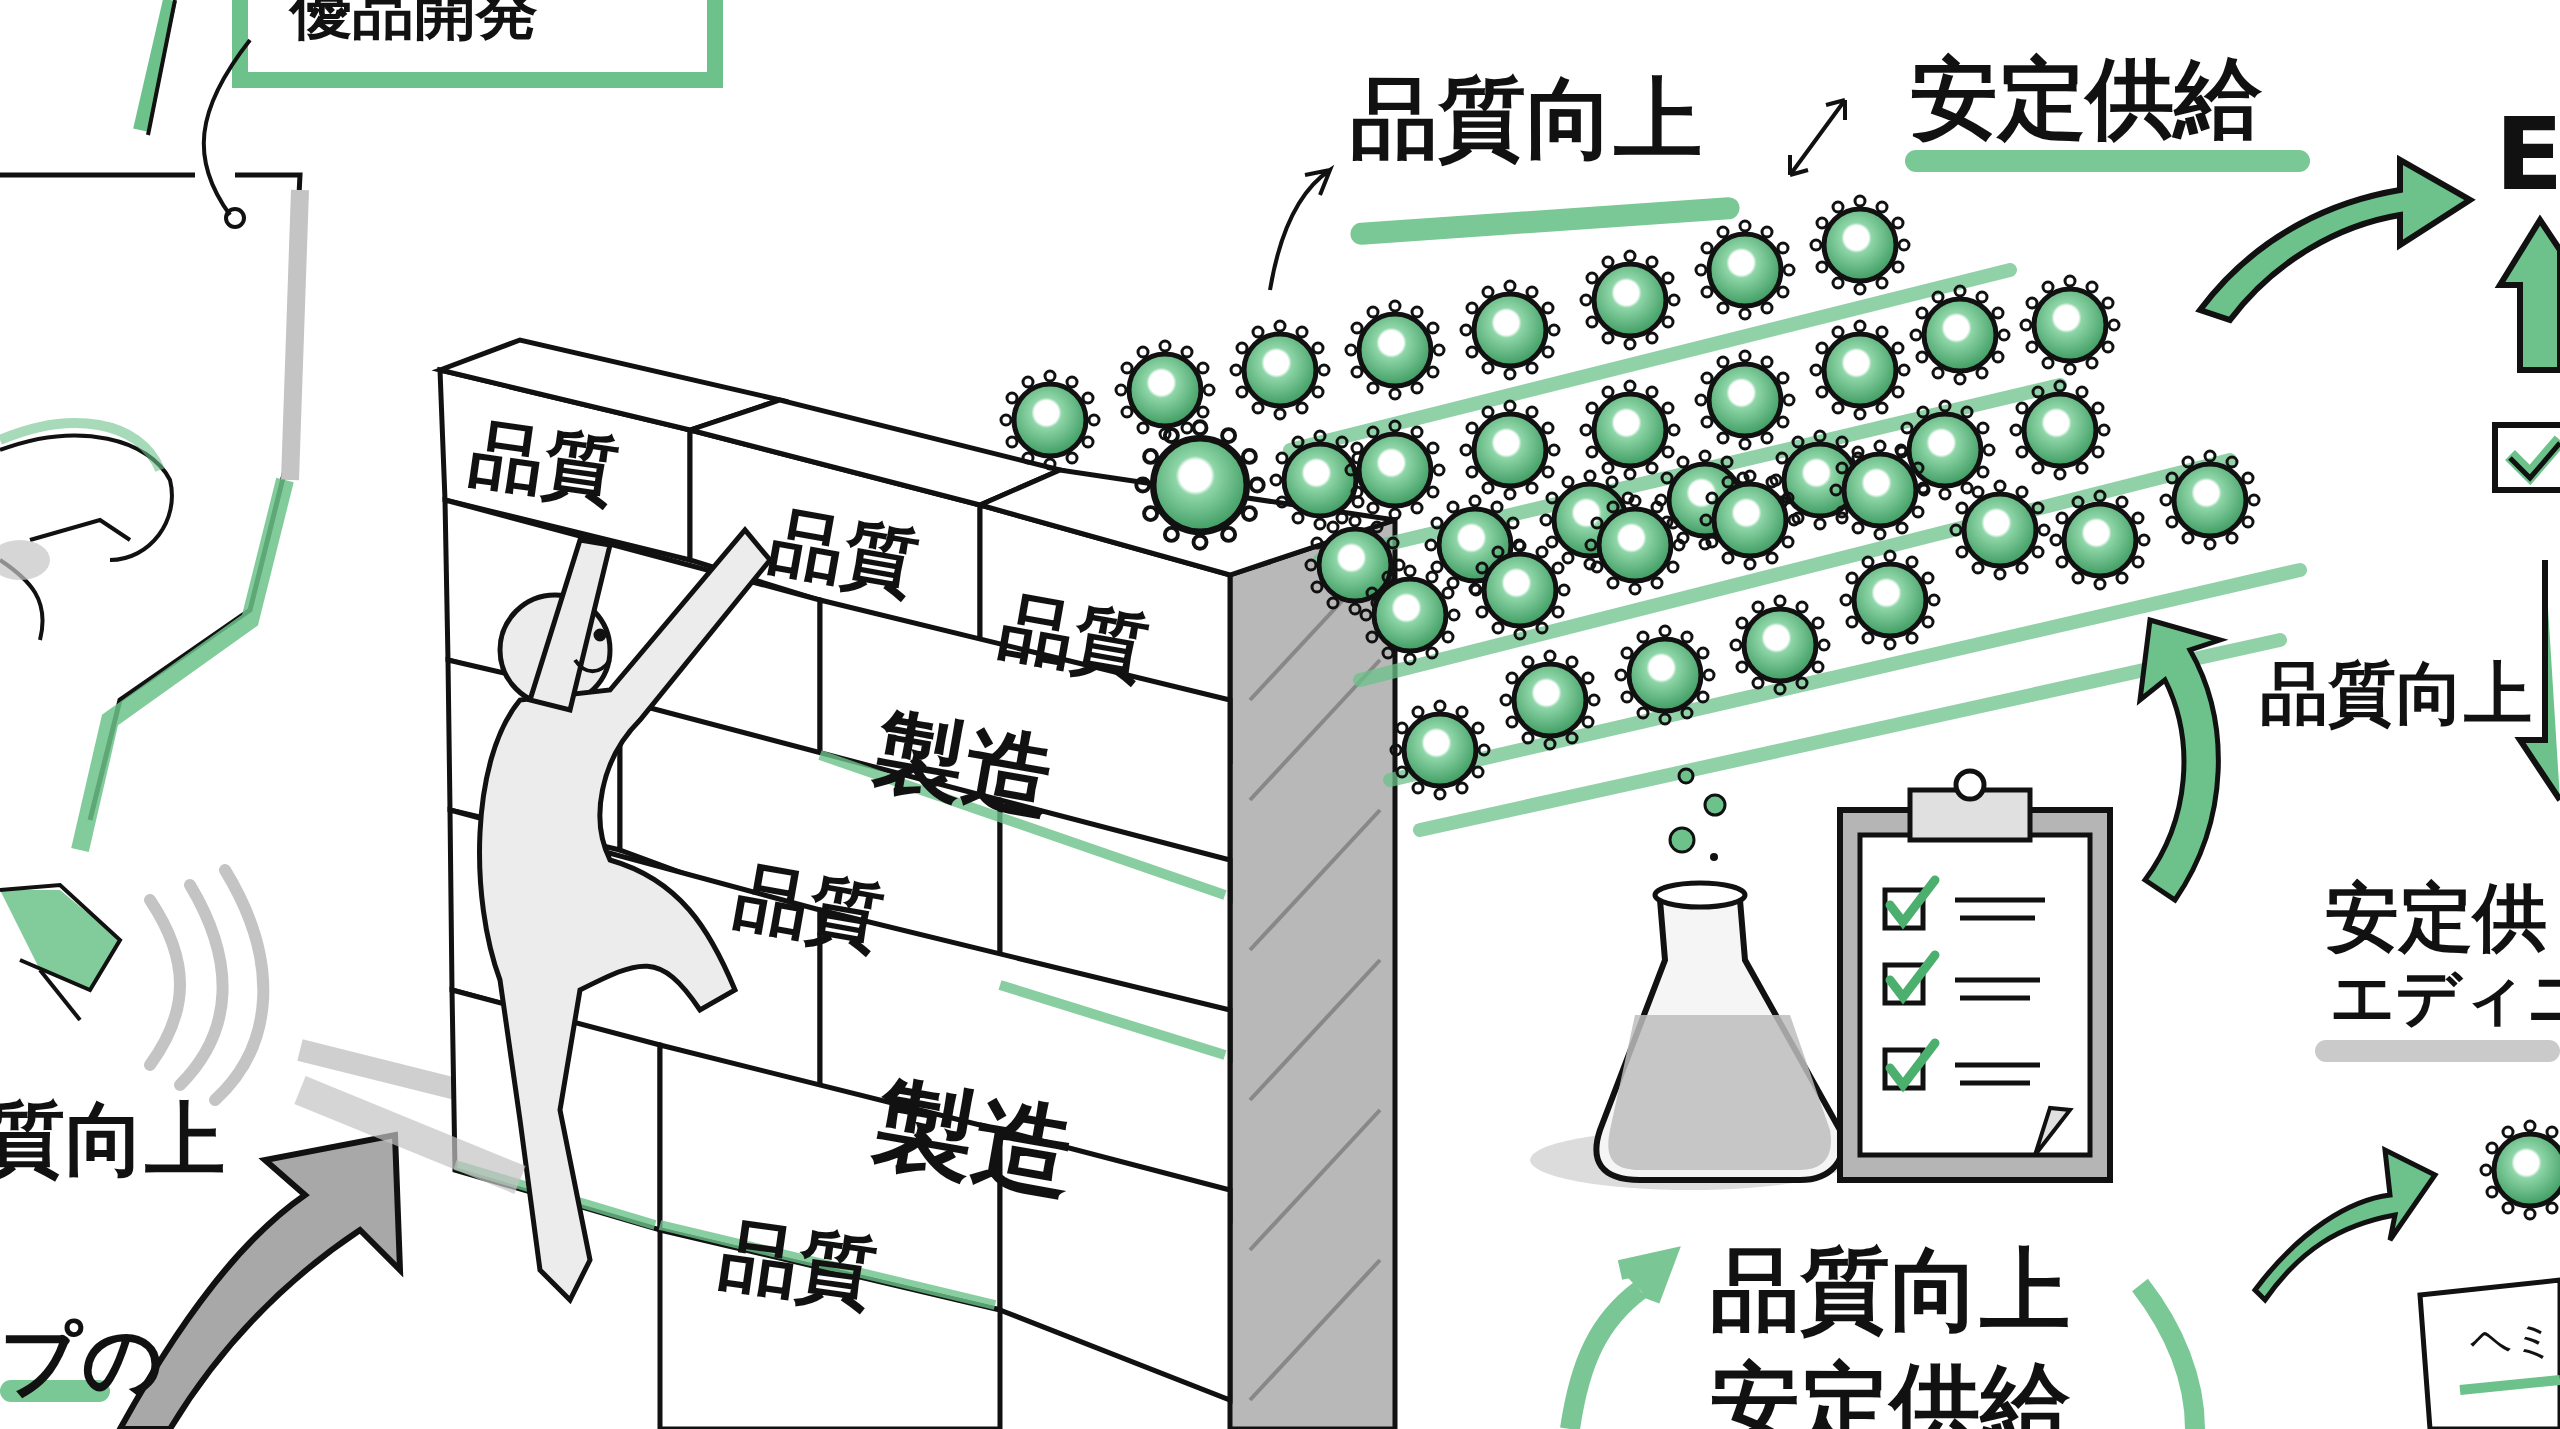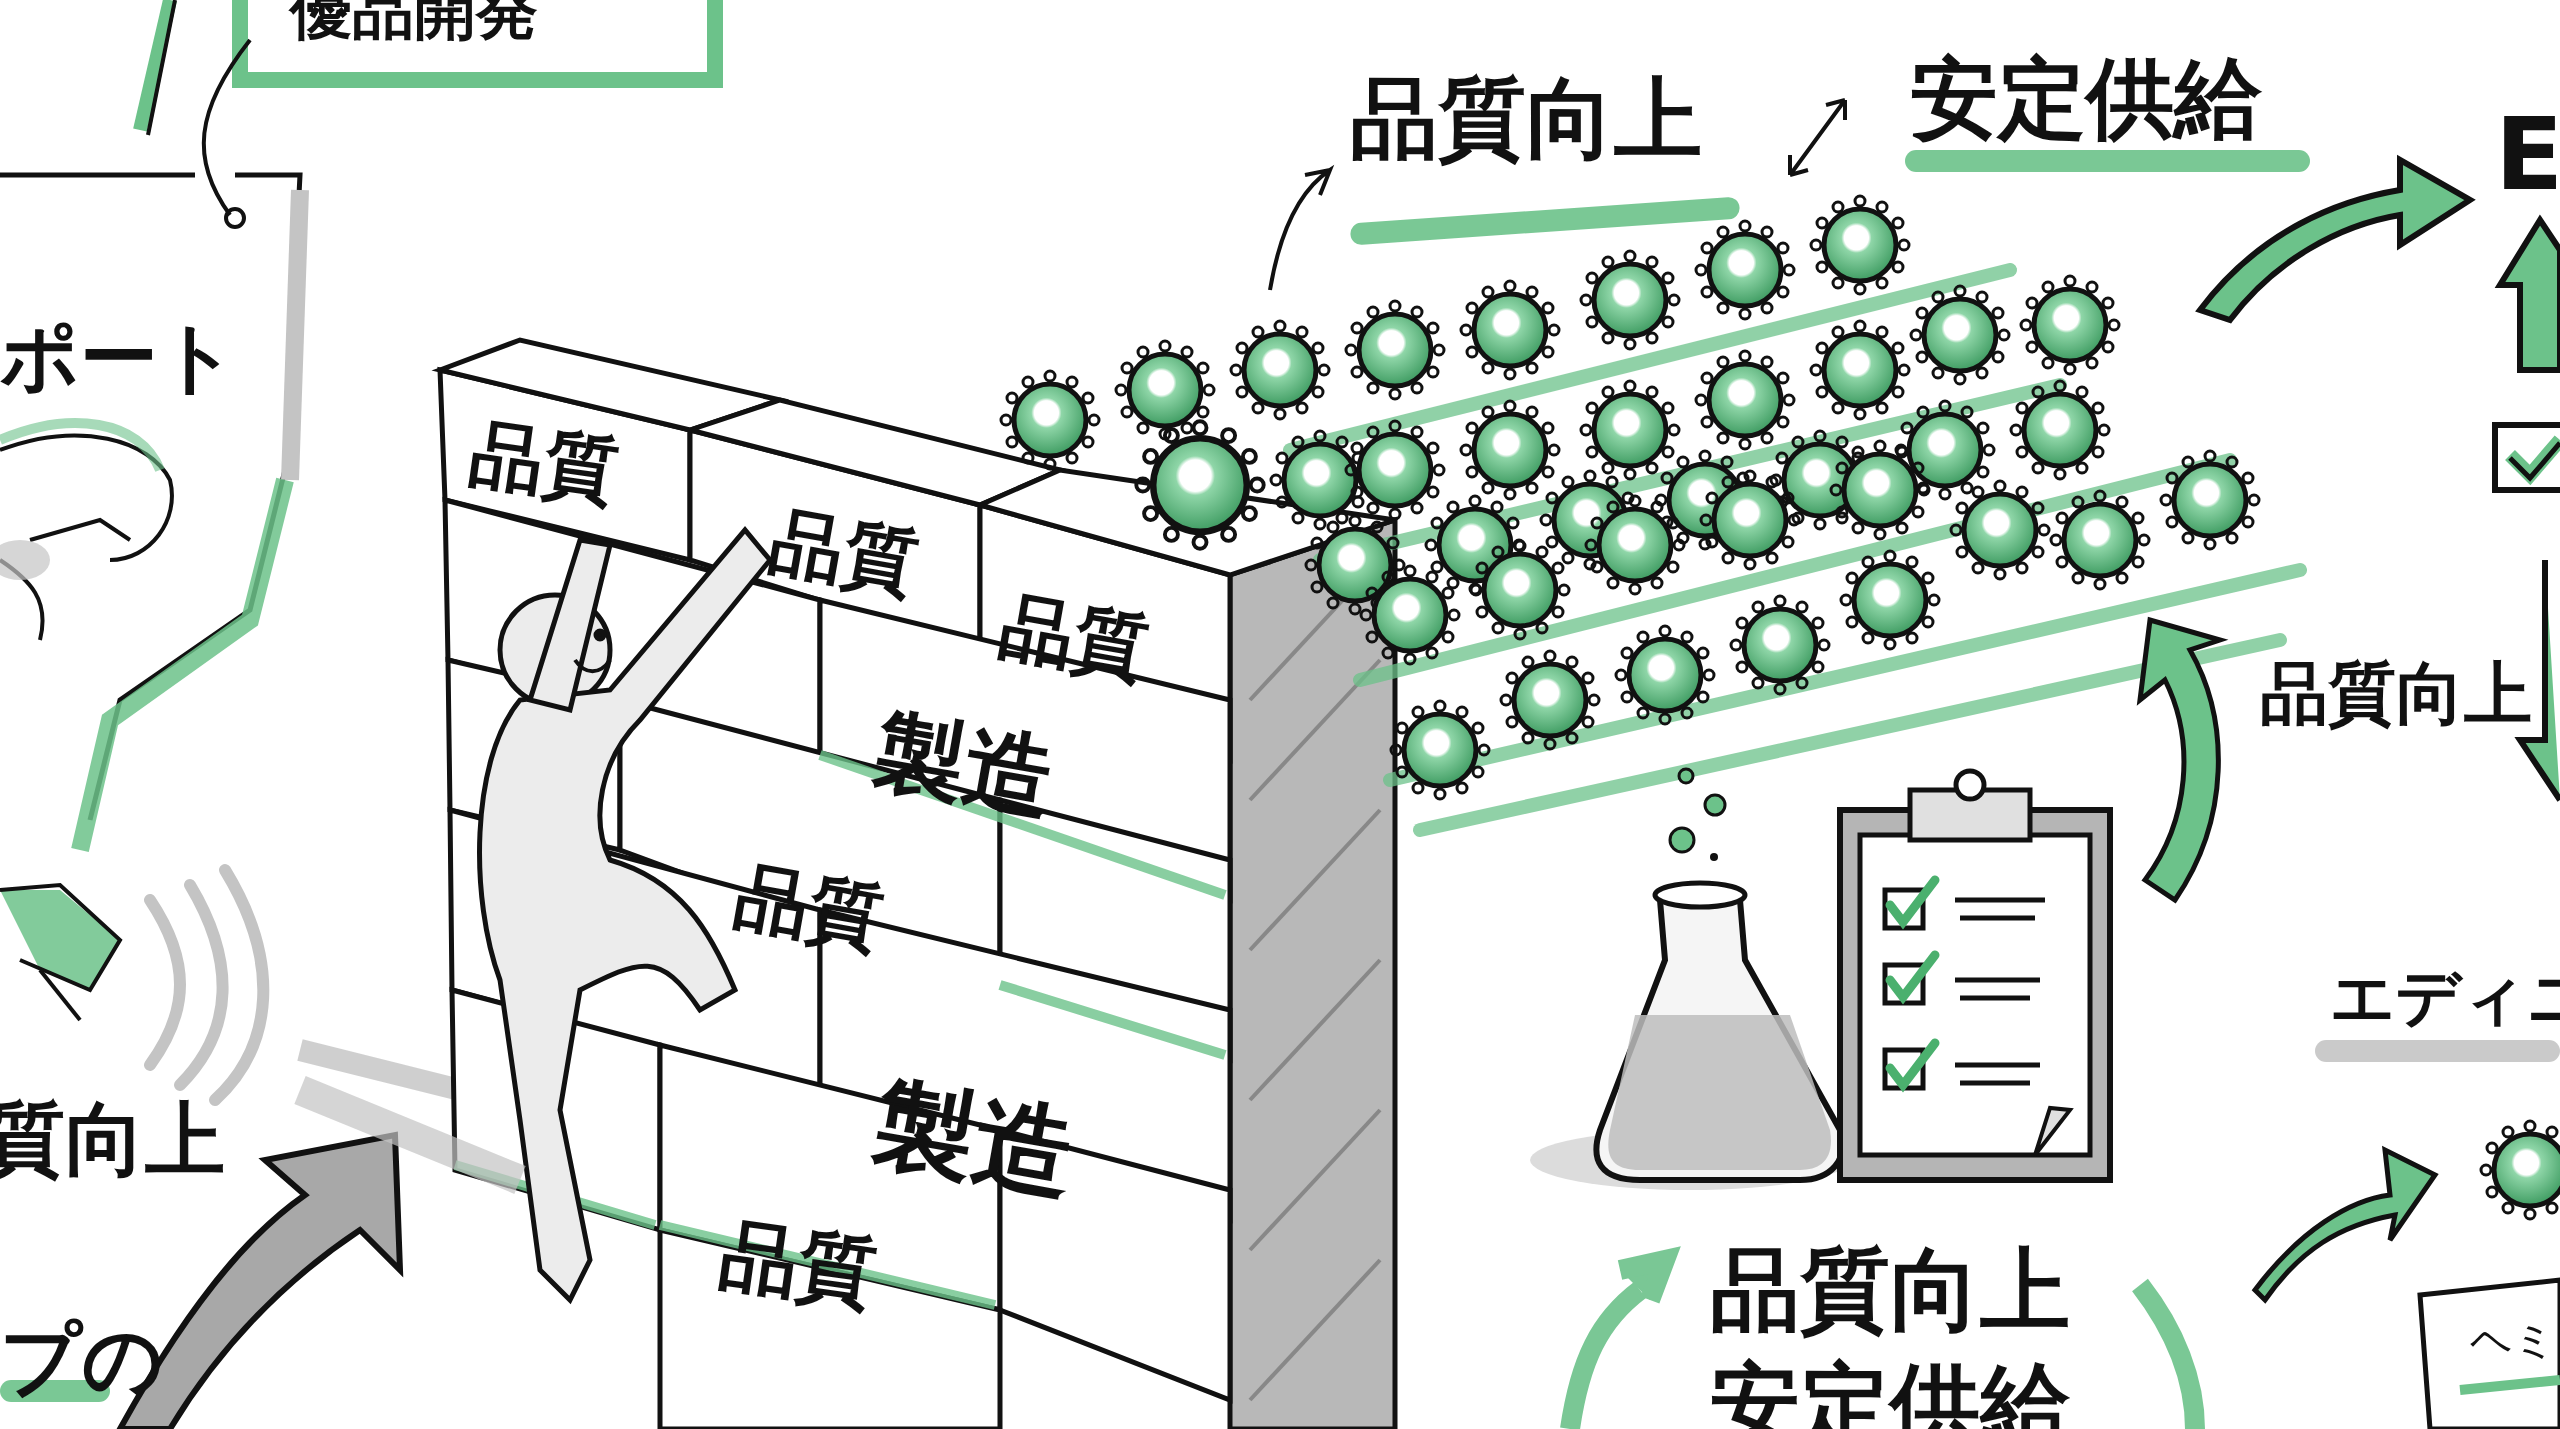--- a/index.html
+++ b/index.html
@@ -260,39 +260,39 @@
       </g>
     <g>
       <path d="M2420 1295 L 2560 1280 L 2560 1429 L 2430 1429 Z" fill="#fff" stroke="#111" stroke-width="5"></path>
       <line x1="2460" y1="1390" x2="2560" y2="1380" stroke="#6cc28a" stroke-width="10"></line>
     </g>
   </svg>
 
   <div class="txt" style="left:290px;top:-20px;font-size:62px;">優品開発</div>
 
 
-  <div class="txt" style="left:0px;top:318px;font-size:78px;">ポート</div>
   <div class="txt" style="left:-15px;top:1100px;font-size:80px;">質向上</div>
   <div class="hl" style="left:0;top:1380px;width:110px;"></div>
   <div class="txt" style="left:0px;top:1320px;font-size:80px;">プの</div>
 
   <div class="txt" style="left:1350px;top:75px;font-size:88px;">品質向上</div>
   <div class="hl" style="left:1350px;top:210px;width:390px;transform:rotate(-4deg);"></div>
   <div class="txt" style="left:1910px;top:55px;font-size:88px;">安定供給</div>
   <div class="hl" style="left:1905px;top:150px;width:405px;"></div>
   <div class="txt" style="left:2495px;top:105px;font-size:100px;">E</div>
 
   <div class="txt" style="left:470px;top:425px;font-size:74px;transform:rotate(8deg);">品質</div>
   <div class="txt" style="left:770px;top:515px;font-size:74px;transform:rotate(10deg);">品質</div>
   <div class="txt" style="left:1000px;top:600px;font-size:74px;transform:rotate(10deg);">品質</div>
   <div class="txt" style="left:875px;top:720px;font-size:90px;transform:rotate(10deg);">製造</div>
   <div class="txt" style="left:735px;top:870px;font-size:74px;transform:rotate(10deg);">品質</div>
   <div class="txt" style="left:875px;top:1090px;font-size:100px;transform:rotate(10deg);">製造</div>
   <div class="txt" style="left:720px;top:1225px;font-size:78px;transform:rotate(8deg);">品質</div>
 
   <div class="txt" style="left:2260px;top:660px;font-size:68px;">品質向上</div>
+  <div class="txt" style="left:2325px;top:880px;font-size:74px;">安定供</div>
   <div class="txt" style="left:2330px;top:965px;font-size:64px;">エディニ</div>
   <div class="hl gray" style="left:2315px;top:1040px;width:245px;"></div>
   <div class="txt" style="left:2470px;top:1320px;font-size:42px;font-weight:normal;">ヘミ</div>
 
   <div class="txt" style="left:1710px;top:1245px;font-size:90px;">品質向上</div>
   <div class="txt" style="left:1710px;top:1360px;font-size:90px;">安定供給</div>
 </div>
 
 </body></html>

